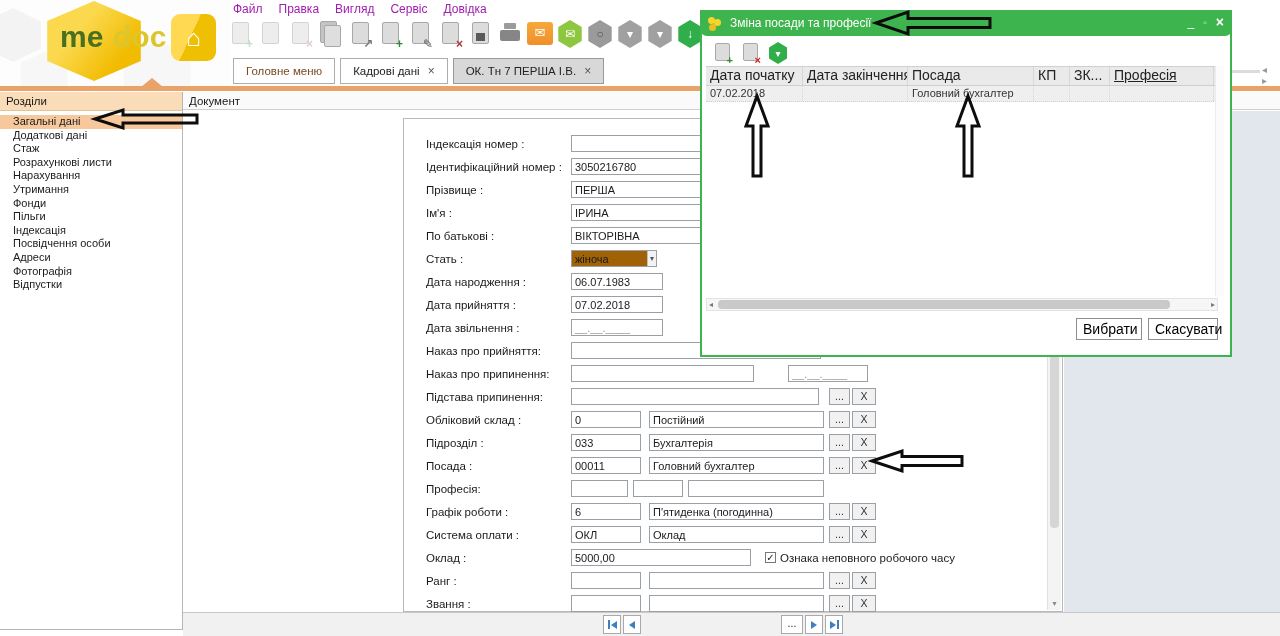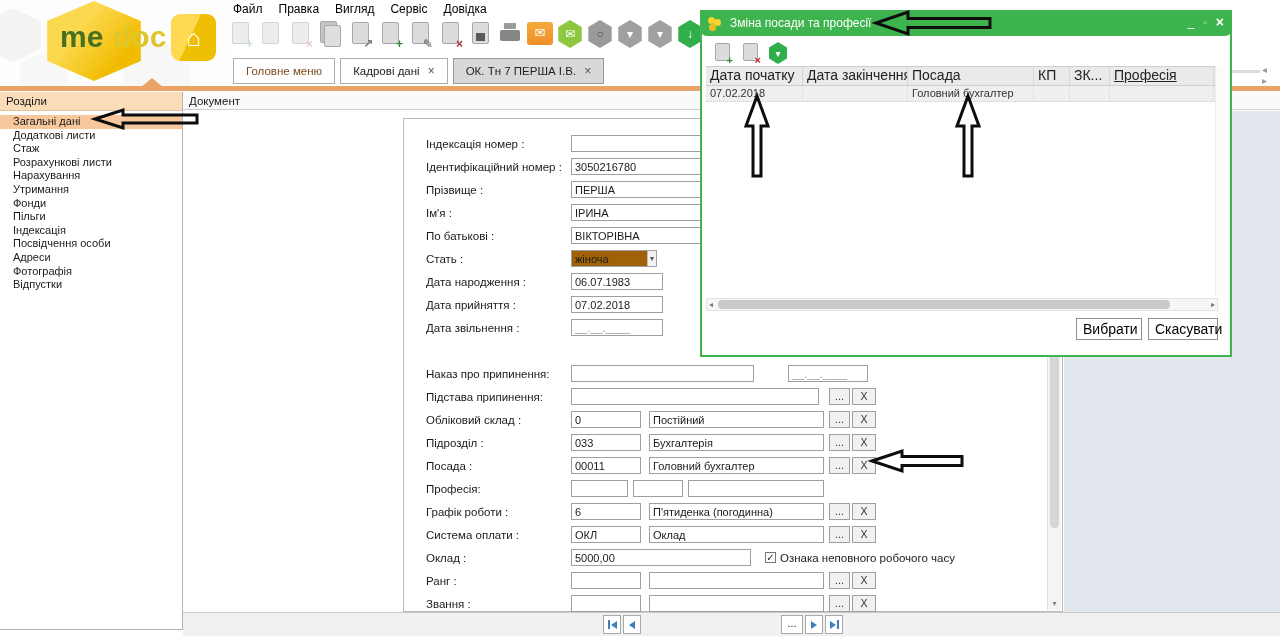--- a/index.html
+++ b/index.html
@@ -9,21 +9,21 @@
   .logo-zone{position:absolute;left:0;top:0;width:230px;height:86px;background:#fdfdfd;overflow:hidden;}
   .hx{position:absolute;clip-path:polygon(50% 0,95% 25%,95% 75%,50% 100%,5% 75%,5% 25%);background:#f3f3f3;}
   .logo-hex{position:absolute;left:42px;top:1px;width:104px;height:80px;
             clip-path:polygon(50% 0,95% 25%,95% 75%,50% 100%,5% 75%,5% 25%);
             background:linear-gradient(130deg,#fbd94f 35%,#f1bb00 75%);}
   .logo-me{position:absolute;left:60px;top:20px;font-size:30px;font-weight:bold;color:#49701f;}
   .logo-doc{position:absolute;left:113px;top:20px;font-size:30px;font-weight:bold;color:#ddc62c;}
   .home-btn{position:absolute;left:171px;top:14px;width:45px;height:47px;border-radius:9px;
             background:linear-gradient(115deg,#ffd952 45%,#efbf04 45%);display:flex;align-items:center;
             justify-content:center;color:#fff;font-size:24px;cursor:pointer;}
-  .menu-bar{position:absolute;left:233px;top:2px;display:flex;gap:16px;font-size:12px;color:#000000;}
+  .menu-bar{position:absolute;left:233px;top:2px;display:flex;gap:16px;font-size:12px;color:#a21caf;}
   .menu-item{cursor:default;}
   
   .toolbar{position:absolute;left:226px;top:19px;display:flex;gap:2px;height:32px;}
   .tbi{width:28px;height:30px;position:relative;flex:0 0 auto;}
   .tbi.dim{opacity:.5;}
   .docshape{width:17px;height:22px;background:#dcdcdc;border:1px solid #a8a8a8;border-radius:2px;margin:3px auto 0;box-sizing:border-box;}
   .doc-back{position:absolute;left:4px;top:2px;margin:0;background:#c4c4c4;}
   .doc-front{position:absolute;left:8px;top:6px;margin:0;background:#dedede;}
   .ovl{position:absolute;right:1px;bottom:-1px;font-size:12px;font-weight:bold;line-height:12px;}
   .savesq{width:9px;height:8px;background:#5a5a5a;margin:10px auto 0;}
@@ -239,21 +239,21 @@
   </div>
 <div class="tabscroll-line"></div>
 <div class="tabscroll-arrows">◂ ▸</div>
 <div class="orange-line"></div>
 <div class="orange-tri"></div>
 
 <div class="sidebar">
   <div class="side-title">Розділи</div>
   <div class="side-list">
       <div class="side-item sel">Загальні дані</div>
-      <div class="side-item">Додаткові листи</div>
+      <div class="side-item">Додаткові дані</div>
       <div class="side-item">Стаж</div>
       <div class="side-item">Розрахункові листи</div>
       <div class="side-item">Нарахування</div>
       <div class="side-item">Утримання</div>
       <div class="side-item">Фонди</div>
       <div class="side-item">Пільги</div>
       <div class="side-item">Індексація</div>
       <div class="side-item">Посвідчення особи</div>
       <div class="side-item">Адреси</div>
       <div class="side-item">Фотографія</div>
@@ -301,20 +301,24 @@
       <div class="fcells"><span class="finput" style="width: 92px;">06.07.1983</span></div>
     </div>
     <div class="frow" style="top: 176px;">
       <span class="flabel">Дата прийняття :</span>
       <div class="fcells"><span class="finput" style="width: 92px;">07.02.2018</span></div>
     </div>
     <div class="frow" style="top: 199px;">
       <span class="flabel">Дата звільнення :</span>
       <div class="fcells"><span class="finput muted" style="width: 92px;">__.__.____</span></div>
     </div>
+    <div class="frow" style="top: 222px;">
+      <span class="flabel">Наказ про прийняття:</span>
+      <div class="fcells"><span class="finput" style="width: 250px;"></span></div>
+    </div>
     <div class="frow" style="top: 245px;">
       <span class="flabel">Наказ про припинення:</span>
       <div class="fcells"><span class="finput" style="width: 183px;"></span><span class="finput muted" style="width: 80px; margin-left: 34px;">__.__.____</span></div>
     </div>
     <div class="frow" style="top: 268px;">
       <span class="flabel">Підстава припинення:</span>
       <div class="fcells"><span class="finput" style="width: 248px;"></span><span class="fbtn dotsb">...</span><span class="fbtn xb">X</span></div>
     </div>
     <div class="frow" style="top: 291px;">
       <span class="flabel">Обліковий склад :</span>

